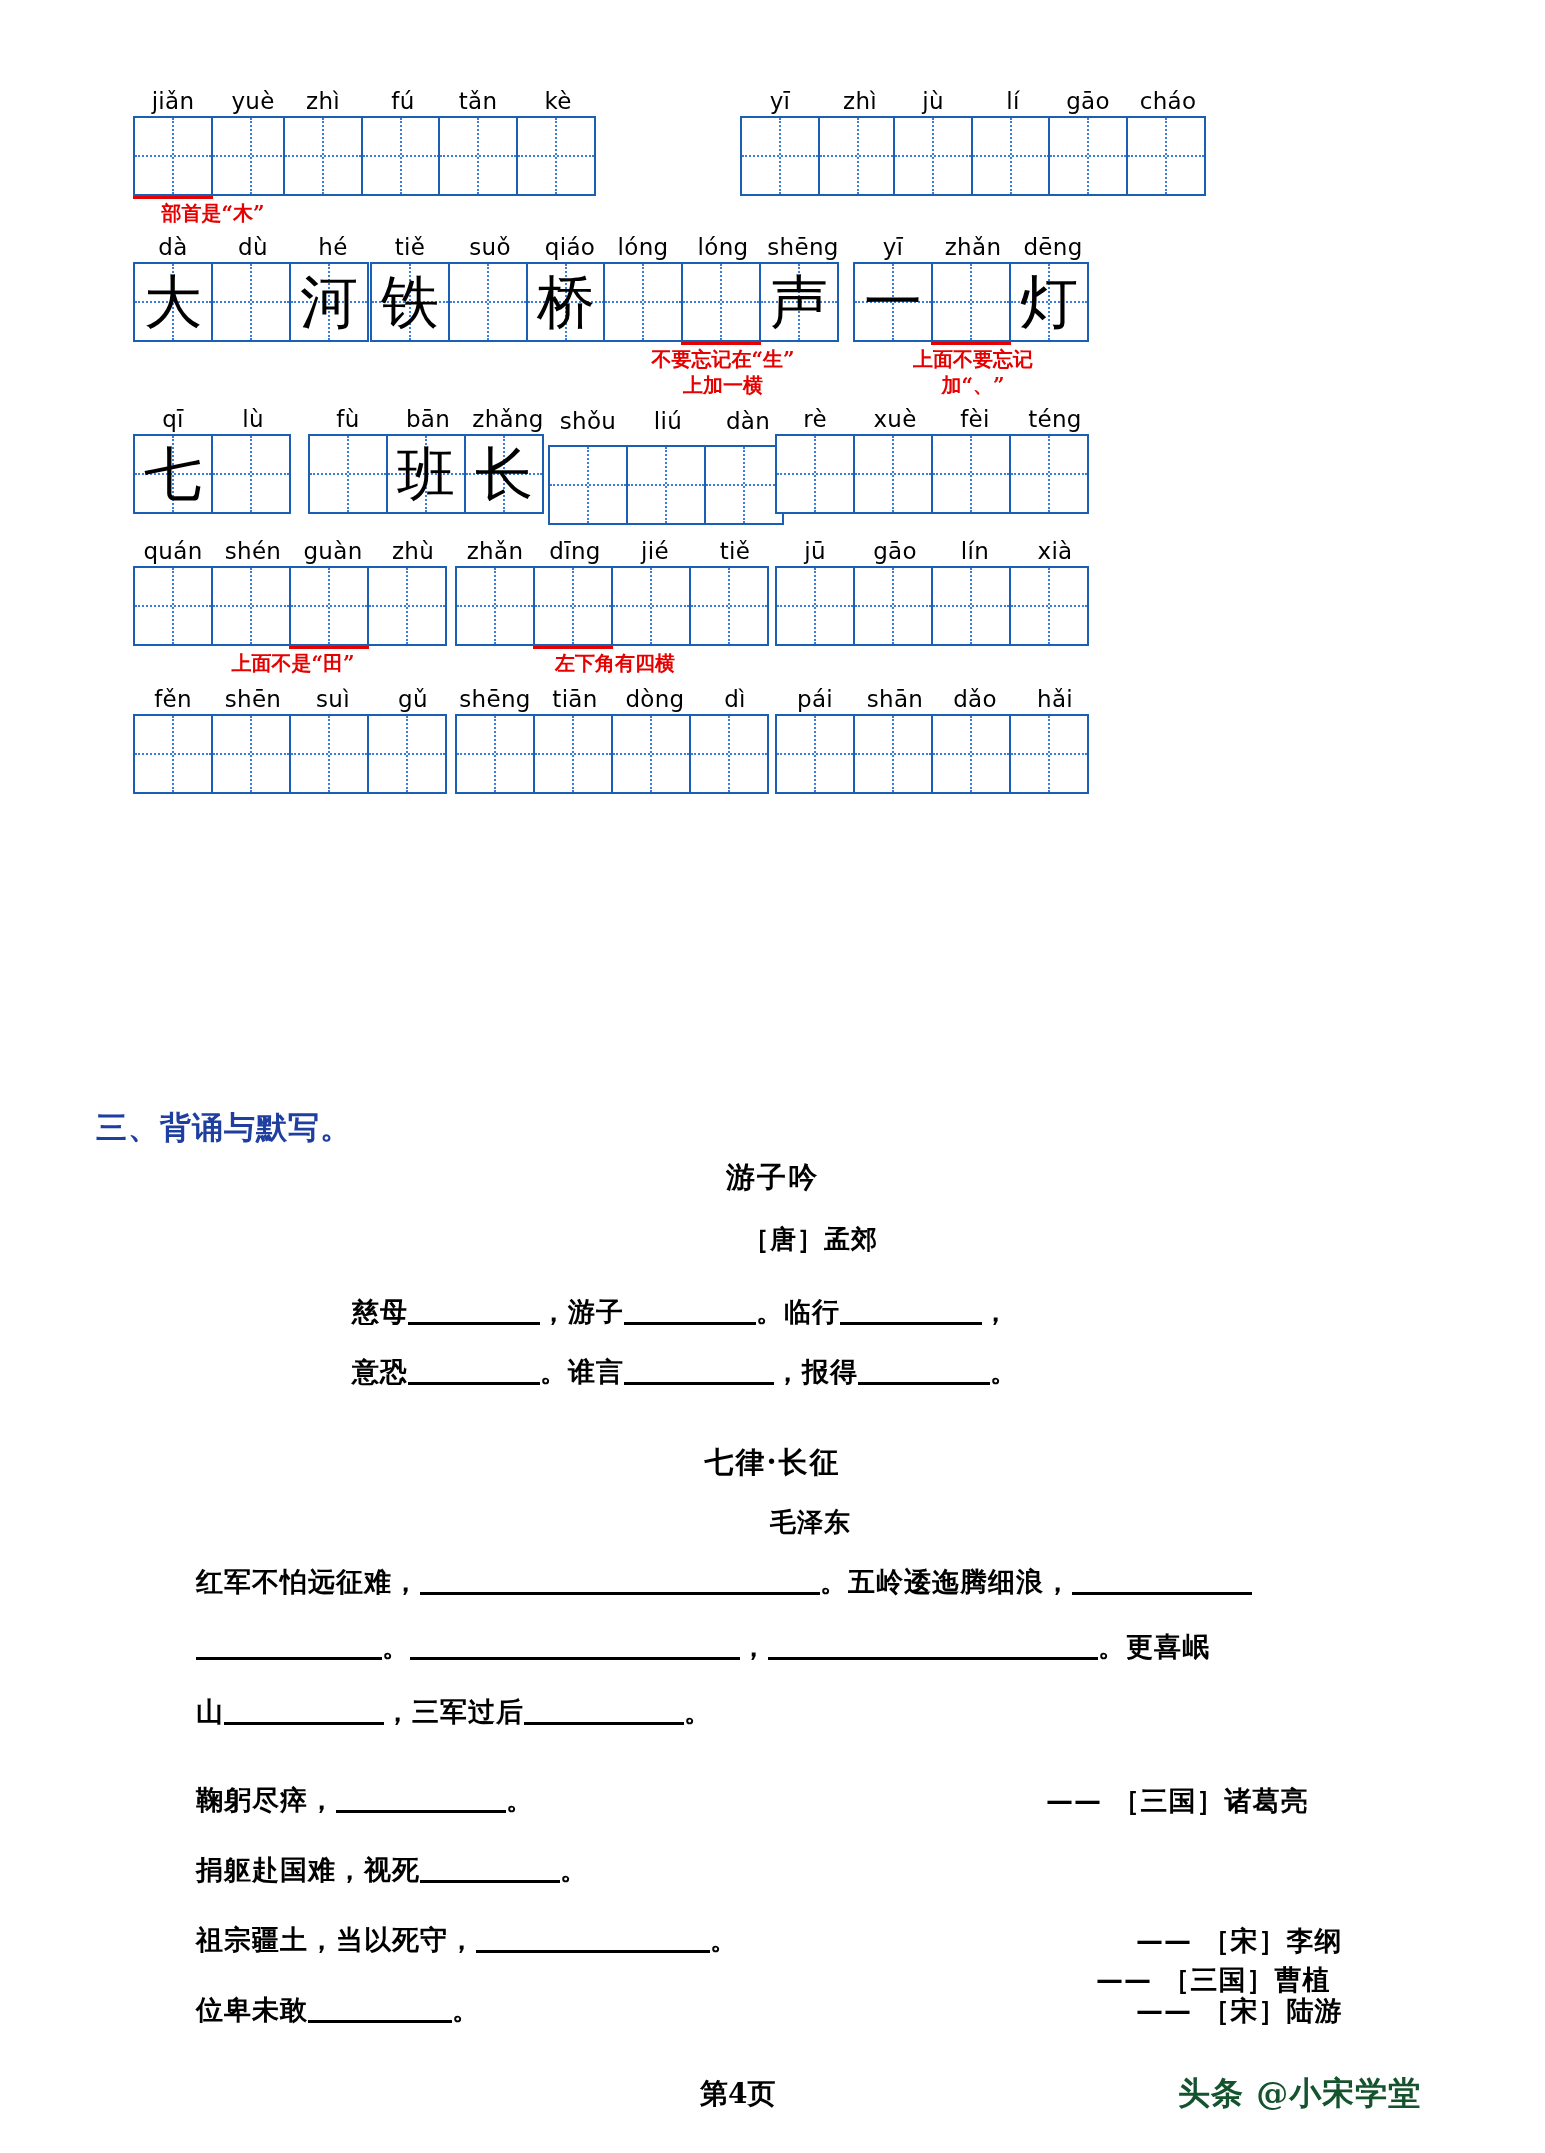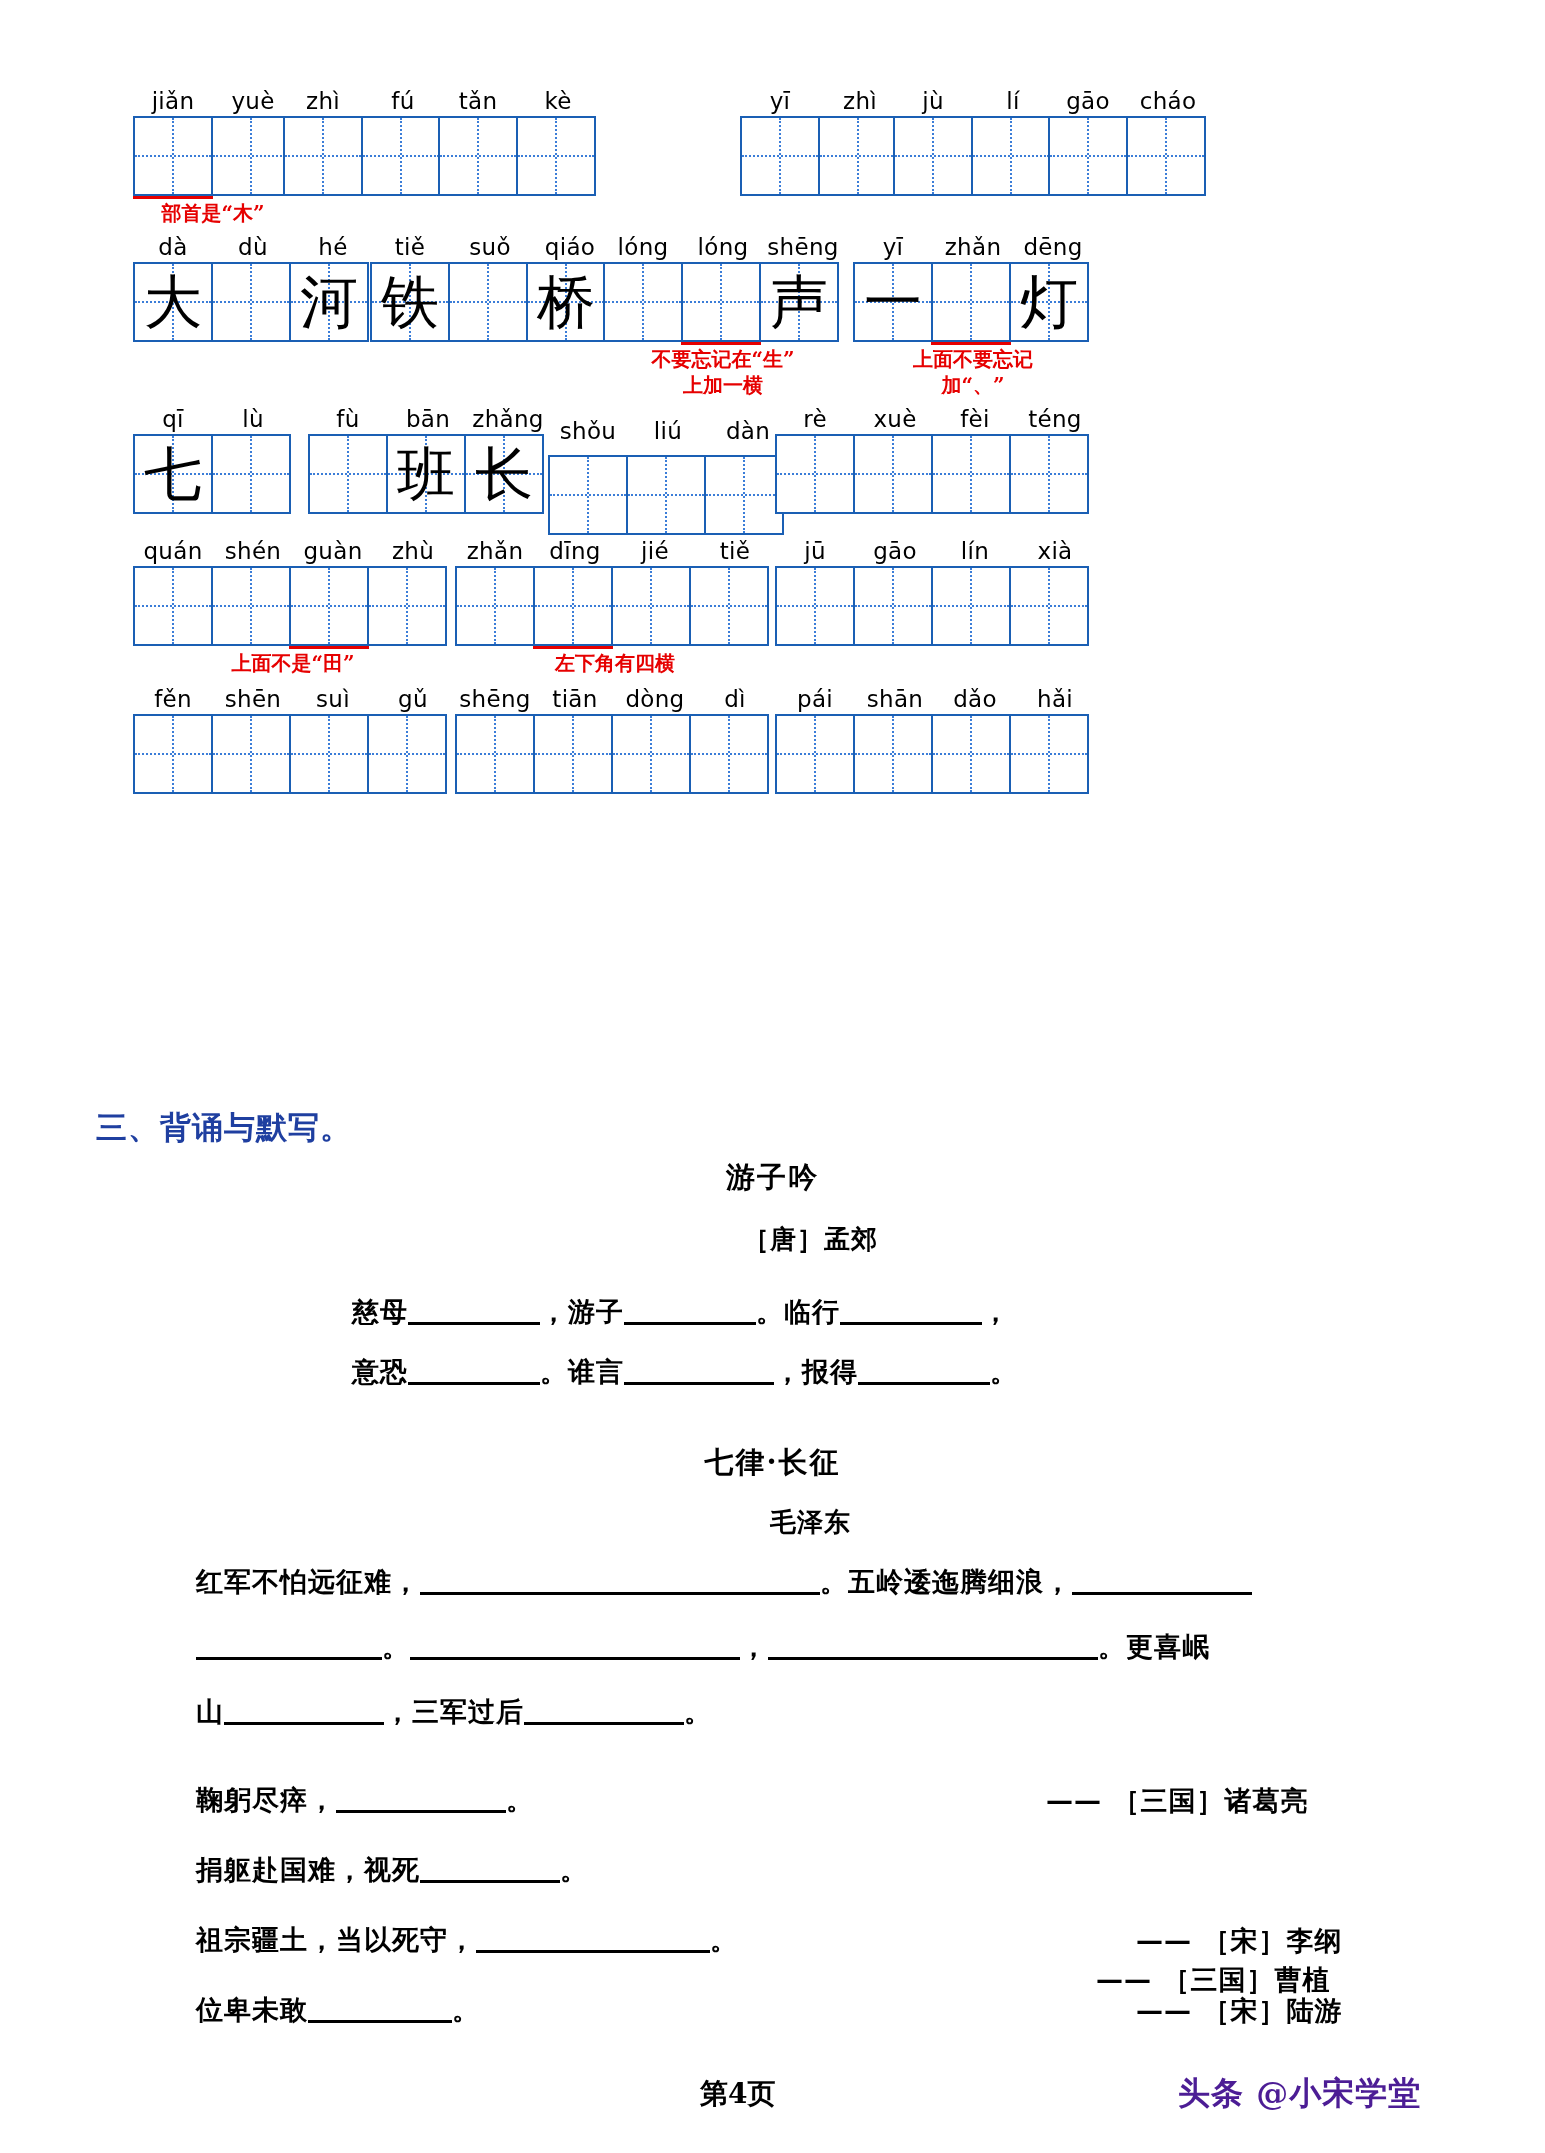--- a/index.html
+++ b/index.html
@@ -172,21 +172,21 @@
     position: absolute;
     font-family: "DejaVu Serif", serif;
     font-weight: bold;
     font-size: 28px;
   }
   .watermark {
     position: absolute;
     font-family: "DejaVu Serif", serif;
     font-weight: bold;
     font-size: 32px;
-    color: #4c1d95;
+    color: #14532d;
     white-space: nowrap;
     letter-spacing: 1px;
   }
 </style>
 </head>
 <body>
 
 <div class="grid-section" id="grid-section">
     <div class="grid-row" style="position: absolute; left: 0px; top: 82px;">
       <div class="word-block" style="left: 133px; top: 0px;">
@@ -347,21 +347,21 @@
         <div class="cells-line">
           <div class="tzg"></div>
           <div class="tzg">
             <span class="char">班</span>
           </div>
           <div class="tzg">
             <span class="char">长</span>
           </div>
         </div>
       </div>
-      <div class="word-block" style="left: 548px; top: 12px; gap: 9px;">
+      <div class="word-block" style="left: 548px; top: 2px; gap: 9px;">
         <div class="pinyin-line">
           <div class="pinyin-cell">shǒu</div>
           <div class="pinyin-cell">liú</div>
           <div class="pinyin-cell">dàn</div>
         </div>
         <div class="cells-line">
           <div class="tzg"></div>
           <div class="tzg"></div>
           <div class="tzg"></div>
         </div>

